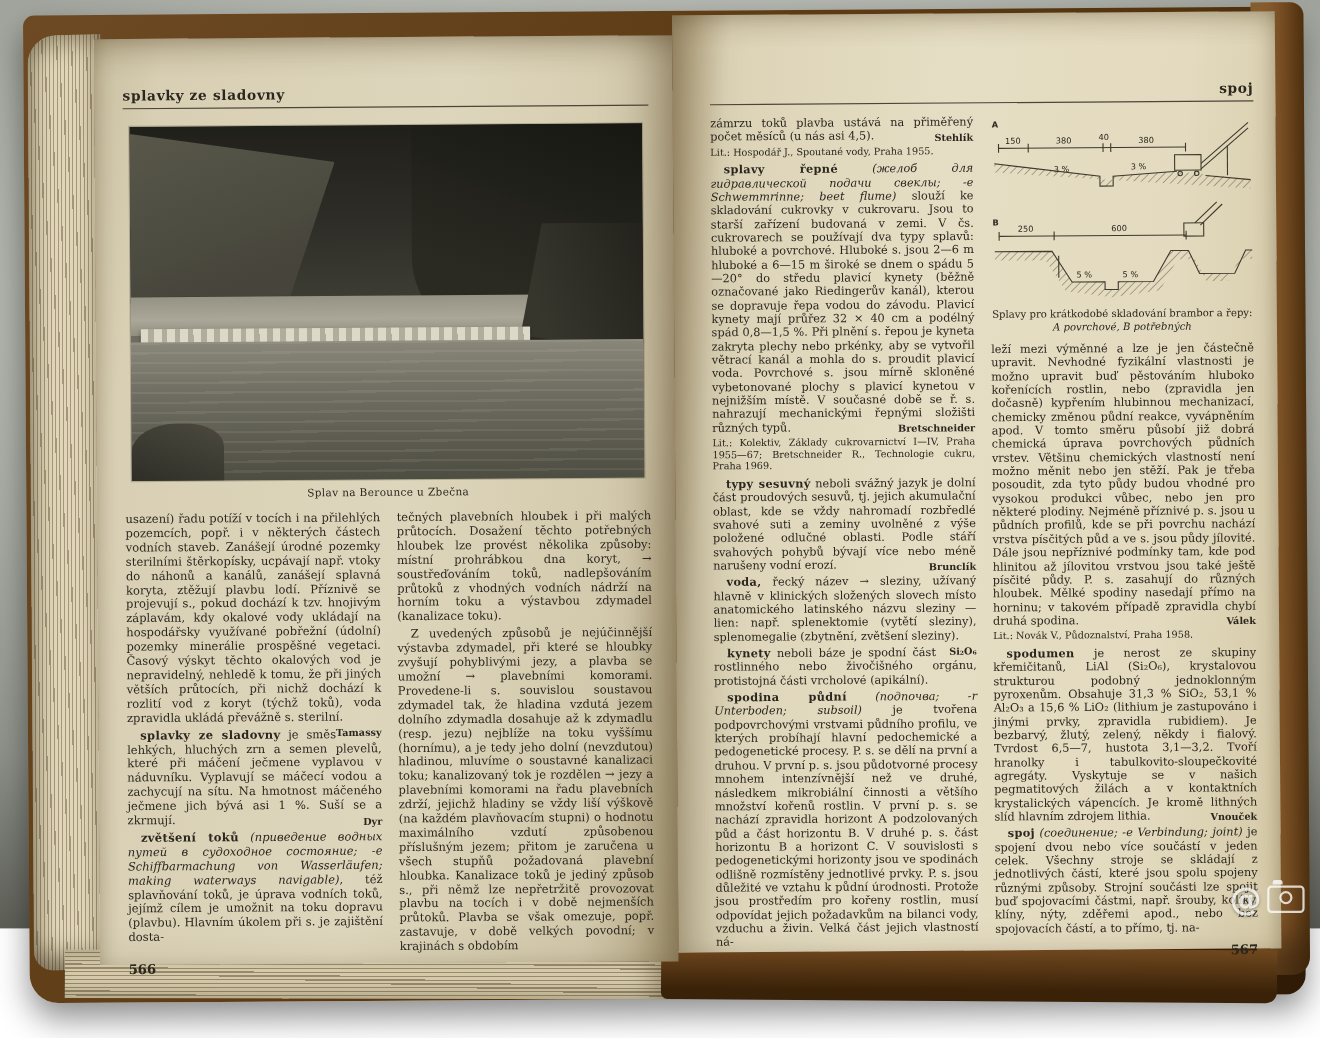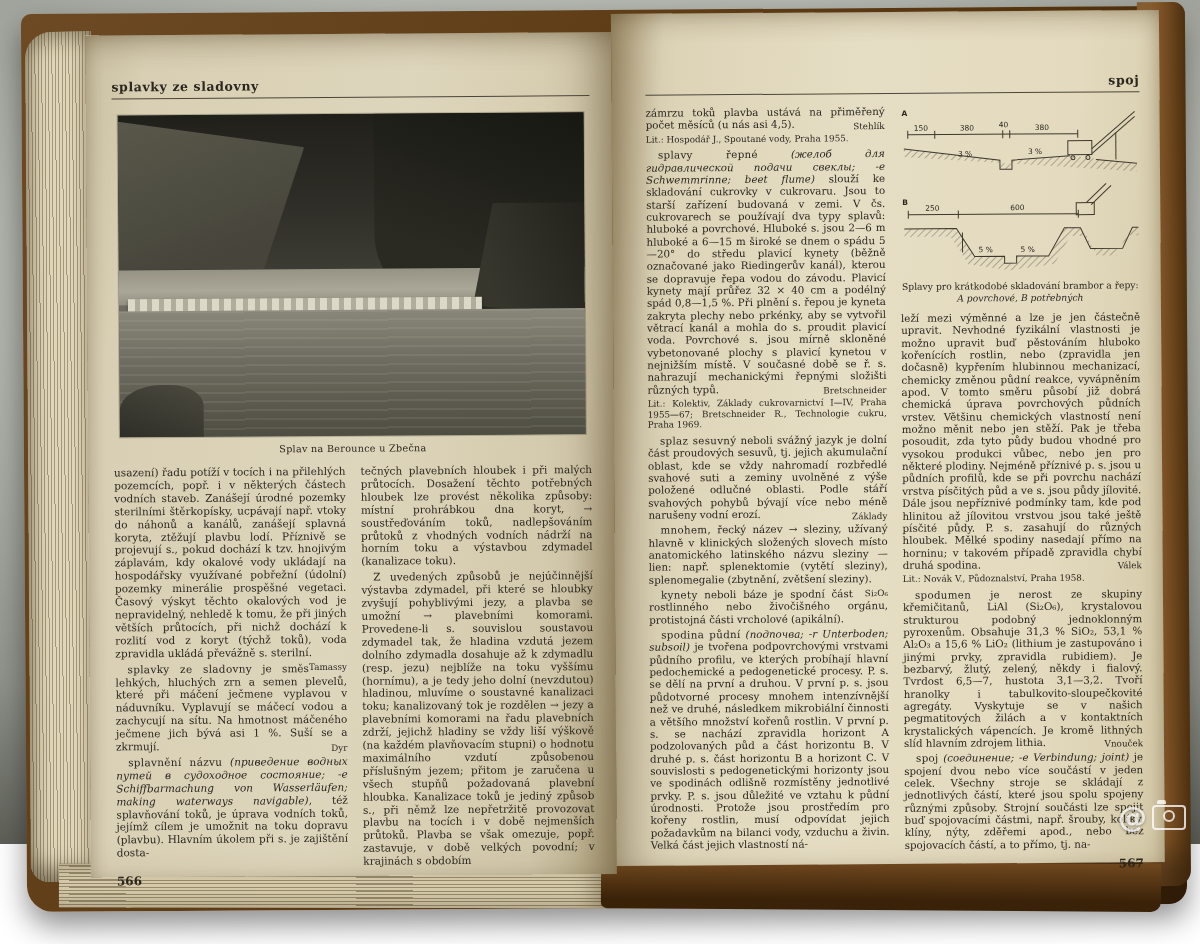--- a/index.html
+++ b/index.html
@@ -68,23 +68,23 @@
   .ph-fg-rock{left:0;bottom:0;width:18%;height:16%;
     background:linear-gradient(20deg,#2e2e28,#4a4a40);border-radius:50% 40% 0 0;}
 
   .caption{margin-top:7px;text-align:center;font-size:9.6px;letter-spacing:.3px;}
 
   .columns{display:flex;gap:15px;margin-top:11px;}
   .col{width:232px;font-size:10.5px;line-height:12.9px;text-align:justify;}
   .pr-content .col{width:239px;font-size:10.3px;line-height:12.35px;}
   .para{margin:0 0 3px 0;text-indent:12px;}
   .cont{text-indent:0;}
-  .hw{font-weight:normal;letter-spacing:.3px;}
+  .hw{font-weight:bold;letter-spacing:.3px;}
   .it{font-style:italic;}
-  .sig{float:right;font-size:8.8px;padding-top:2.5px;}
+  .sig{float:right;font-size:8.8px;padding-top:2.5px;font-weight:bold;}
   .lit{font-size:8.8px;line-height:10.6px;text-indent:0;margin:1px 0 4px 0;}
   .pagenum{font-weight:bold;font-size:12px;margin-top:16px;}
   .pagenum.right{text-align:right;margin-top:8px;}
 
   .diagram{width:243px;height:172px;}
   .diagram svg{display:block;}
   .diag-caption{margin-top:4px;margin-bottom:8px;text-align:center;font-size:9.2px;line-height:11.5px;}
 
   .watermark{position:absolute;right:14px;bottom:10px;display:flex;align-items:center;gap:5px;
     color:rgba(255,255,255,.78);font-family:"DejaVu Sans","Liberation Sans",sans-serif;
@@ -123,21 +123,21 @@
           <div class="ph ph-water-near"></div>
           <div class="ph ph-streaks"></div>
           <div class="ph ph-fg-rock"></div>
         </div>
         <div class="caption">Splav na Berounce u Zbečna</div>
 
         <div class="columns">
           <div class="col">
             <p class="para cont"><span>usazení) řadu potíží v tocích i na přilehlých pozemcích, popř. i v některých částech vodních staveb. Zanášejí úrodné pozemky sterilními štěrkopísky, ucpávají např. vtoky do náhonů a kanálů, zanášejí splavná koryta, ztěžují plavbu lodí. Příznivě se projevují s., pokud dochází k tzv. hnojivým záplavám, kdy okalové vody ukládají na hospodářsky využívané pobřežní (údolní) pozemky minerálie prospěšné vegetaci. Časový výskyt těchto okalových vod je nepravidelný, nehledě k tomu, že při jiných větších průtocích, při nichž dochází k rozlití vod z koryt (týchž toků), voda zpravidla ukládá převážně s. sterilní.</span> <span class="sig">Tamassy</span></p>
             <p class="para"><span class="hw">splavky ze sladovny</span> <span>je směs lehkých, hluchých zrn a semen plevelů, které při máčení ječmene vyplavou v náduvníku. Vyplavují se máčecí vodou a zachycují na sítu. Na hmotnost máčeného ječmene jich bývá asi 1 %. Suší se a zkrmují.</span> <span class="sig">Dyr</span></p>
-            <p class="para"><span class="hw">splavnění názvu</span> <span class="it">(приведение водных путей в судоходное состояние; -e Schiffbarmachung von Wasserläufen; making waterways navigable)</span><span>, též splavňování toků, je úprava vodních toků, jejímž cílem je umožnit na toku dopravu (plavbu). Hlavním úkolem při s. je zajištění dosta-</span></p>
+            <p class="para"><span class="hw">zvětšení toků</span> <span class="it">(приведение водных путей в судоходное состояние; -e Schiffbarmachung von Wasserläufen; making waterways navigable)</span><span>, též splavňování toků, je úprava vodních toků, jejímž cílem je umožnit na toku dopravu (plavbu). Hlavním úkolem při s. je zajištění dosta-</span></p>
             <div class="pagenum">566</div>
           </div>
           <div class="col">
             <p class="para cont"><span>tečných plavebních hloubek i při malých průtocích. Dosažení těchto potřebných hloubek lze provést několika způsoby: místní prohrábkou dna koryt, → soustřeďováním toků, nadlepšováním průtoků z vhodných vodních nádrží na horním toku a výstavbou zdymadel (kanalizace toku).</span></p>
             <p class="para"><span>Z uvedených způsobů je nejúčinnější výstavba zdymadel, při které se hloubky zvyšují pohyblivými jezy, a plavba se umožní → plavebními komorami. Provedene-li s. souvislou soustavou zdymadel tak, že hladina vzdutá jezem dolního zdymadla dosahuje až k zdymadlu (resp. jezu) nejblíže na toku vyššímu (hornímu), a je tedy jeho dolní (nevzdutou) hladinou, mluvíme o soustavné kanalizaci toku; kanalizovaný tok je rozdělen → jezy a plavebními komorami na řadu plavebních zdrží, jejichž hladiny se vždy liší výškově (na každém plavňovacím stupni) o hodnotu maximálního vzdutí způsobenou příslušným jezem; přitom je zaručena u všech stupňů požadovaná plavební hloubka. Kanalizace toků je jediný způsob s., při němž lze nepřetržitě provozovat plavbu na tocích i v době nejmenších průtoků. Plavba se však omezuje, popř. zastavuje, v době velkých povodní; v krajinách s obdobím</span></p>
           </div>
         </div>
       </div>
     </div>
 
@@ -146,22 +146,22 @@
         <div class="running-row right">
           <span class="running-head">spoj</span>
         </div>
 
         <div class="columns">
           <div class="col">
             <p class="para cont"><span>zámrzu toků plavba ustává na přiměřený počet měsíců (u nás asi 4,5).</span> <span class="sig">Stehlík</span></p>
             <p class="para lit">Lit.: Hospodář J., Spoutané vody, Praha 1955.</p>
             <p class="para"><span class="hw">splavy řepné</span> <span class="it">(желоб для гидравлической подачи свеклы; -e Schwemmrinne; beet flume)</span> <span>slouží ke skladování cukrovky v cukrovaru. Jsou to starší zařízení budovaná v zemi. V čs. cukrovarech se používají dva typy splavů: hluboké a povrchové. Hluboké s. jsou 2—6 m hluboké a 6—15 m široké se dnem o spádu 5—20° do středu plavicí kynety (běžně označované jako Riedingerův kanál), kterou se dopravuje řepa vodou do závodu. Plavicí kynety mají průřez 32 × 40 cm a podélný spád 0,8—1,5 %. Při plnění s. řepou je kyneta zakryta plechy nebo prkénky, aby se vytvořil větrací kanál a mohla do s. proudit plavicí voda. Povrchové s. jsou mírně skloněné vybetonované plochy s plavicí kynetou v nejnižším místě. V současné době se ř. s. nahrazují mechanickými řepnými složišti různých typů.</span> <span class="sig">Bretschneider</span></p>
             <p class="para lit">Lit.: Kolektiv, Základy cukrovarnictví I—IV, Praha 1955—67; Bretschneider R., Technologie cukru, Praha 1969.</p>
-            <p class="para"><span class="hw">splaz sesuvný</span> <span>neboli svážný jazyk je dolní část proudových sesuvů, tj. jejich akumulační oblast, kde se vždy nahromadí rozbředlé svahové suti a zeminy uvolněné z výše položené odlučné oblasti. Podle stáří svahových pohybů bývají více nebo méně narušeny vodní erozí.</span> <span class="sig">Základy</span></p>
-            <p class="para"><span class="hw">mnohem,</span> <span>řecký název → sleziny, užívaný hlavně v klinických složených slovech místo anatomického latinského názvu sleziny — lien: např. splenektomie (vytětí sleziny), splenomegalie (zbytnění, zvětšení sleziny).</span> <span class="sig">Si₂O₆</span></p>
+            <p class="para"><span class="hw">typy sesuvný</span> <span>neboli svážný jazyk je dolní část proudových sesuvů, tj. jejich akumulační oblast, kde se vždy nahromadí rozbředlé svahové suti a zeminy uvolněné z výše položené odlučné oblasti. Podle stáří svahových pohybů bývají více nebo méně narušeny vodní erozí.</span> <span class="sig">Brunclík</span></p>
+            <p class="para"><span class="hw">voda,</span> <span>řecký název → sleziny, užívaný hlavně v klinických složených slovech místo anatomického latinského názvu sleziny — lien: např. splenektomie (vytětí sleziny), splenomegalie (zbytnění, zvětšení sleziny).</span> <span class="sig">Si₂O₆</span></p>
             <p class="para"><span class="hw">kynety</span> <span>neboli báze je spodní část rostlinného nebo živočišného orgánu, protistojná části vrcholové (apikální).</span></p>
             <p class="para"><span class="hw">spodina půdní</span> <span class="it">(подпочва; -r Unterboden; subsoil)</span> <span>je tvořena podpovrchovými vrstvami půdního profilu, ve kterých probíhají hlavní pedochemické a pedogenetické procesy. P. s. se dělí na první a druhou. V první p. s. jsou půdotvorné procesy mnohem intenzívnější než ve druhé, následkem mikrobiální činnosti a většího množství kořenů rostlin. V první p. s. se nachází zpravidla horizont A podzolovaných půd a část horizontu B. V druhé p. s. část horizontu B a horizont C. V souvislosti s pedogenetickými horizonty jsou ve spodinách odlišně rozmístěny jednotlivé prvky. P. s. jsou důležité ve vztahu k půdní úrodnosti. Protože jsou prostředím pro kořeny rostlin, musí odpovídat jejich požadavkům na bilanci vody, vzduchu a živin. Velká část jejich vlastností ná-</span></p>
           </div>
 
           <div class="col">
             <div class="diagram">
               <svg width="243" height="172" viewBox="0 0 243 172" xmlns="http://www.w3.org/2000/svg">
                 <defs>
                   <pattern id="hatch" width="5" height="5" patternUnits="userSpaceOnUse" patternTransform="rotate(45)">
                     <line x1="0" y1="0" x2="0" y2="5" stroke="#55503f" stroke-width="0.8"></line>

